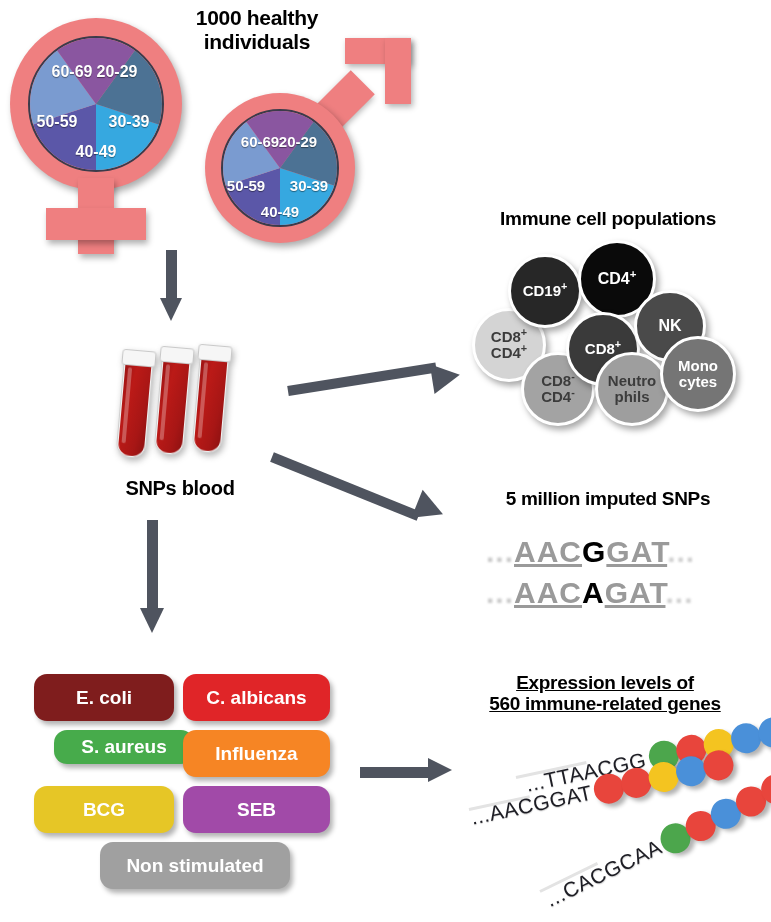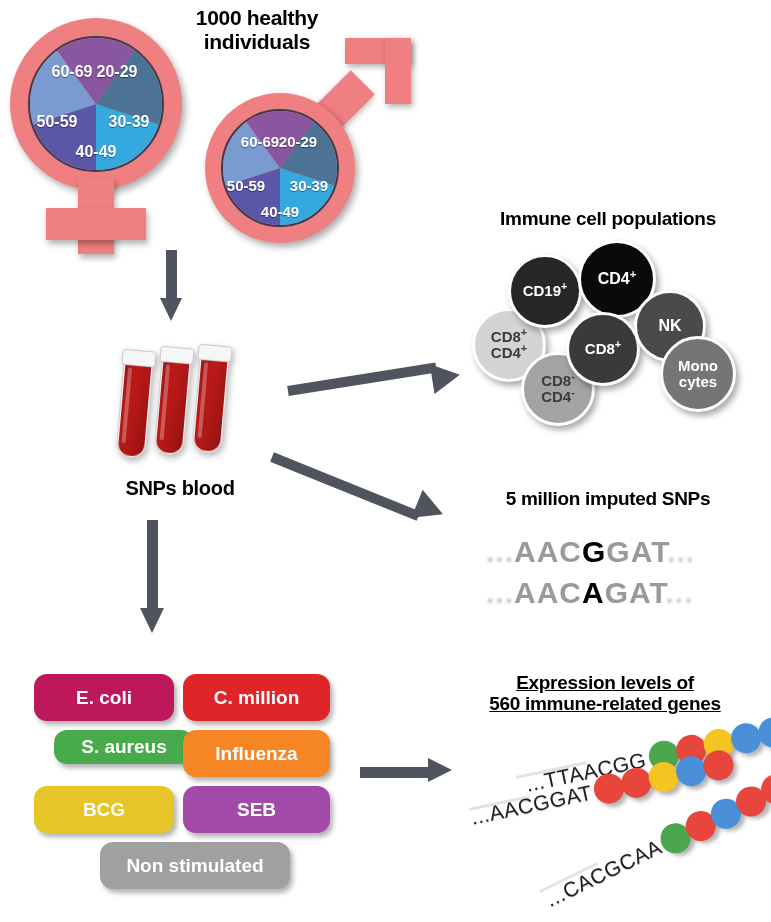--- a/index.html
+++ b/index.html
@@ -56,21 +56,21 @@
   .cell{position:absolute;border-radius:50%;border:3px solid #fff;box-sizing:border-box;
         display:flex;align-items:center;justify-content:center;text-align:center;
         font-weight:bold;line-height:1.04;
         box-shadow:3px 4px 6px rgba(0,0,0,.34);}
   .cell sup{font-size:.72em;line-height:0;vertical-align:super;}
 
   
   .snpline{position:absolute;font-family:"Liberation Sans",sans-serif;font-weight:bold;
            letter-spacing:1px;white-space:nowrap;}
   .snpline .fade{color:#c9c9c9;filter:blur(1.1px);}
-  .snpline .mid{color:#9a9a9a;}
+  .snpline .mid{color:#9a9a9a;text-decoration:underline;}
   .snpline .hi{color:#000;}
   .snpline .tail{color:#cfcfcf;filter:blur(1.3px);}
 
   
   .pill{position:absolute;border-radius:13px;display:flex;align-items:center;
         justify-content:center;color:#fff;font-weight:bold;font-size:19px;
         box-shadow:3px 4px 5px rgba(0,0,0,.3);}
 
   
   .strand{position:absolute;transform-origin:0 50%;display:flex;align-items:center;}
@@ -181,37 +181,40 @@
       </div>
     <div class="cell" style="left:578px;top:240px;width:78px;height:78px;background:#0a0a0a;color:#ffffff;font-size:16px;">
       <span>CD4<sup>+</sup></span>
       </div>
     <div class="cell" style="left:566px;top:312px;width:74px;height:74px;background:#3a3a3a;color:#ffffff;font-size:15px;">
       <span>CD8<sup>+</sup></span>
       </div>
     <div class="cell" style="left:634px;top:290px;width:72px;height:72px;background:#4a4a4a;color:#ffffff;font-size:16px;">
       <span>NK</span>
       </div>
+    <div class="cell" style="left:595px;top:352px;width:74px;height:74px;background:#9e9e9e;color:#3c3c3c;font-size:15px;">
+      <span>Neutro<br>phils</span>
+      </div>
     <div class="cell" style="left:660px;top:336px;width:76px;height:76px;background:#757575;color:#ffffff;font-size:15px;">
       <span>Mono<br>cytes</span>
       </div>
   </div>
 
   <div class="abs hd" id="title-snps">5 million imputed SNPs</div>
 
   <div class="snpline" style="left:486px;top:535px;font-size:30px;">
     <span class="fade">...</span><span class="mid">AAC</span><span class="hi">G</span><span class="mid">GAT</span><span class="tail">...</span>
   </div>
   <div class="snpline" style="left:486px;top:576px;font-size:30px;">
     <span class="fade">...</span><span class="mid">AAC</span><span class="hi">A</span><span class="mid">GAT</span><span class="tail">...</span>
   </div>
 
   <div class="abs" style="left:0;top:0;">
-    <div class="pill" style="left:34px;top:674px;width:140px;height:47px;background:#be185d;">E. coli</div>
-    <div class="pill" style="left:183px;top:674px;width:147px;height:47px;background:#e02528;">C. million</div>
+    <div class="pill" style="left:34px;top:674px;width:140px;height:47px;background:#7f1d1d;">E. coli</div>
+    <div class="pill" style="left:183px;top:674px;width:147px;height:47px;background:#e02528;">C. albicans</div>
     <div class="pill" style="left:34px;top:730px;width:140px;height:34px;background:#47ab4b;margin-left:20px;">S. aureus</div>
     <div class="pill" style="left:183px;top:730px;width:147px;height:47px;background:#f68524;">Influenza</div>
     <div class="pill" style="left:34px;top:786px;width:140px;height:47px;background:#e6c626;">BCG</div>
     <div class="pill" style="left:183px;top:786px;width:147px;height:47px;background:#a14aa8;">SEB</div>
     <div class="pill" style="left:100px;top:842px;width:190px;height:47px;background:#a0a0a0;">Non stimulated</div>
   </div>
 
   <div class="arw" style="left:360px;top:760px;">
     <div class="shaft" style="left:0;top:7px;width:72px;height:11px;"></div>
     <div class="head" style="left:68px;top:-2px;border-top:12px solid transparent;border-bottom:12px solid transparent;border-left:24px solid #4f545f;"></div>

